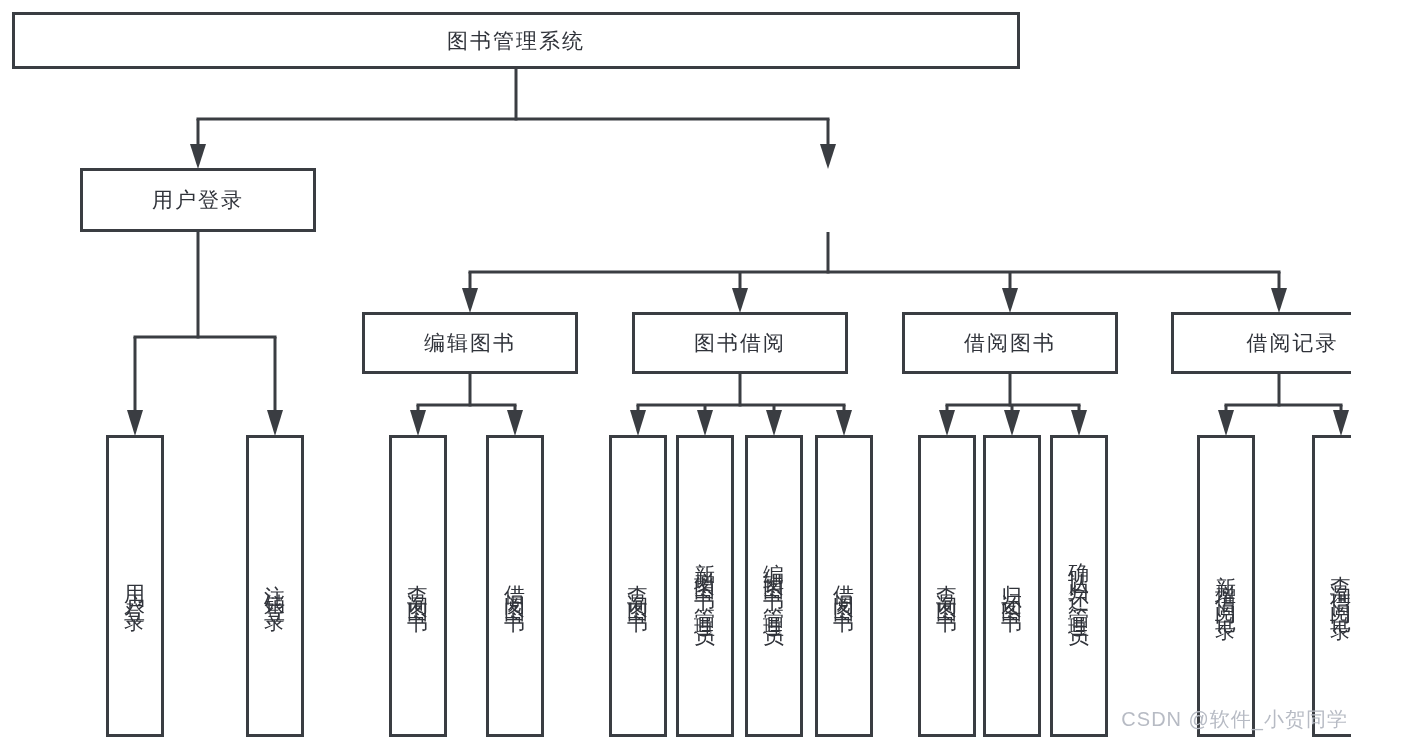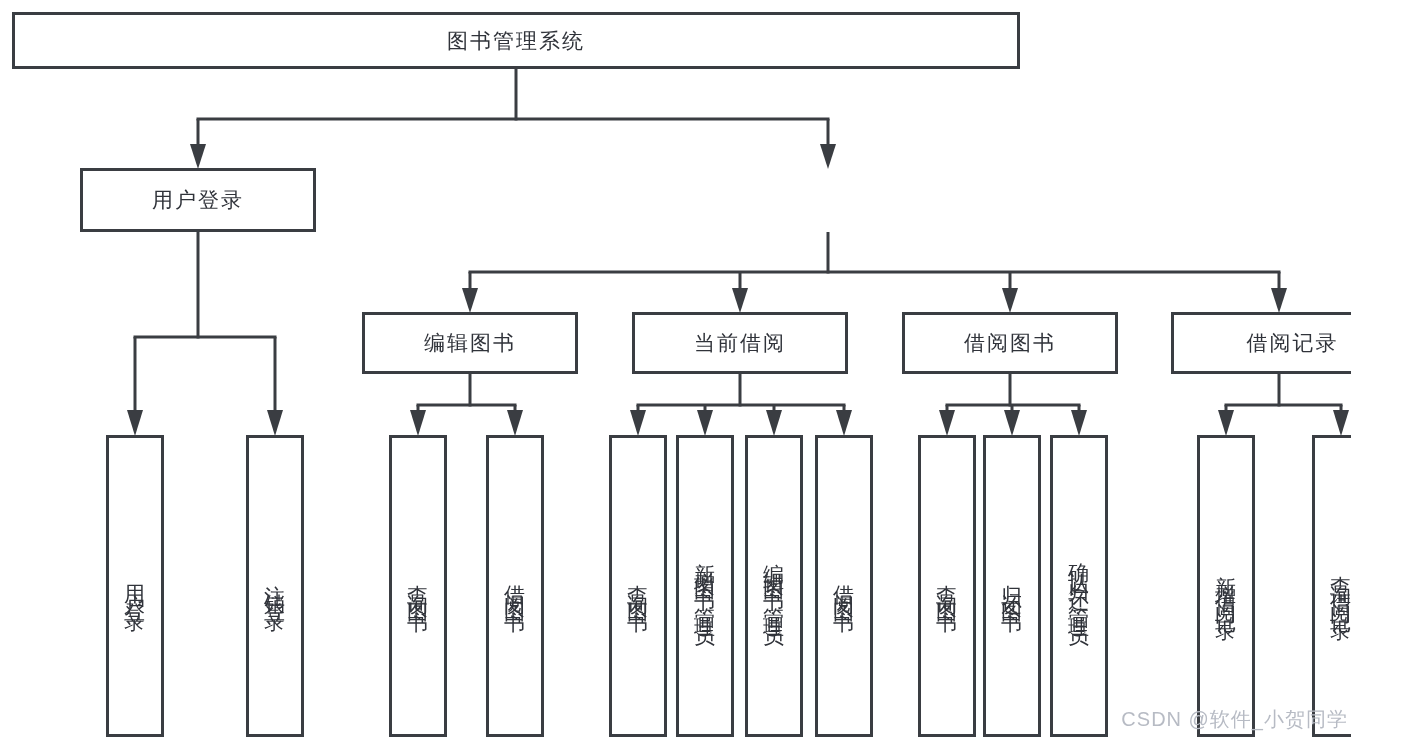--- a/index.html
+++ b/index.html
@@ -107,21 +107,21 @@
     <polygon points="1218,410 1234,410 1226,436" stroke="none"></polygon>
     <line x1="1341" y1="405" x2="1341" y2="413"></line>
     <polygon points="1333,410 1349,410 1341,436" stroke="none"></polygon>
   </svg>
 
   <div class="node" style="left:12px; top:12px; width:1008px; height:57px;">图书管理系统</div>
 
   <div class="node" style="left:80px; top:168px; width:236px; height:64px;">用户登录</div>
 
   <div class="node" style="left:362px; top:312px; width:216px; height:62px;">编辑图书</div>
-  <div class="node" style="left:632px; top:312px; width:216px; height:62px;">当前借阅</div>
+  <div class="node" style="left:632px; top:312px; width:216px; height:62px;">图书借阅</div>
   <div class="node" style="left:902px; top:312px; width:216px; height:62px;">借阅图书</div>
   <div class="node" style="left:1171px; top:312px; width:216px; height:62px;padding-left:27px;">借阅记录</div>
 
   <div class="node leaf" style="left:106px; top:435px; width:58px; height:302px;">
     <span class="vtext">用户登录</span>
   </div>
   <div class="node leaf" style="left:246px; top:435px; width:58px; height:302px;">
     <span class="vtext">注销登录</span>
   </div>
 

